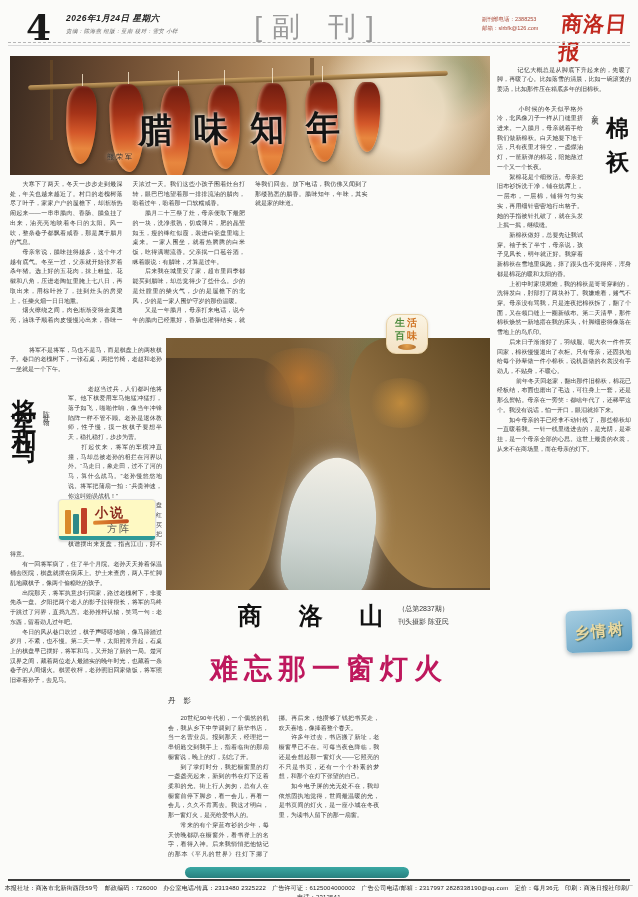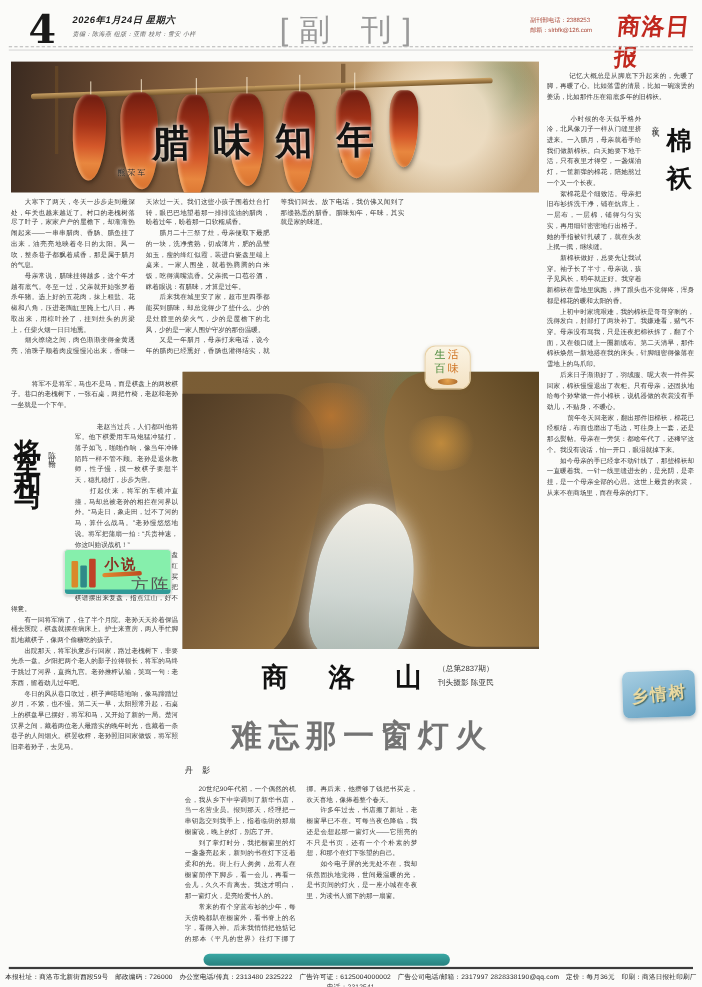--- a/index.html
+++ b/index.html
@@ -32,53 +32,53 @@
   .lead-title{position:absolute;left:0;top:50px;width:100%;text-align:center;font-family:"DejaVu Serif",serif;
     font-size:34px;font-weight:700;color:#141414;letter-spacing:22px;transform:rotate(-1deg);
     text-shadow:0 0 7px rgba(255,250,240,.95),0 0 3px rgba(255,250,240,.9);}
   .lead-author{position:absolute;left:0;top:96px;width:46%;text-align:center;font-size:7px;color:#2c2c2c;
     text-shadow:0 0 4px rgba(255,250,240,.95);letter-spacing:2px;}
   .lead-text{left:10px;top:180px;width:480px;height:153px;column-count:4;column-gap:10px;column-fill:auto;}
   
   .life-badge{left:386px;top:314px;width:42px;height:40px;background:linear-gradient(180deg,#fbf4e3,#f3e2c4);
     border:1px solid #e8d2a8;border-radius:10px;z-index:5;text-align:center;padding-top:2px;box-sizing:border-box;
     box-shadow:0 1px 3px rgba(120,90,40,.25);}
-  .life-badge .row{font-size:10px;font-weight:400;line-height:1.25;letter-spacing:2px;}
+  .life-badge .row{font-size:10px;font-weight:700;line-height:1.25;letter-spacing:2px;}
   .lb-green{color:#4c8a3c;} .lb-orange{color:#cf7424;}
   .life-dish{width:18px;height:6px;margin:2px auto 0;border-radius:50%;background:radial-gradient(circle at 50% 30%,#e6a34e,#a8672a);}
   
   .left-art{left:10px;top:336px;width:152px;height:537px;}
   .left-title-box{float:left;width:52px;height:158px;margin:4px 6px 4px 0;display:flex;}
   .vert{writing-mode:vertical-rl;}
   .left-title{font-size:25px;font-weight:700;color:#111;letter-spacing:14px;line-height:1.1;}
   .left-author{font-size:7px;color:#444;letter-spacing:4px;margin-top:26px;margin-left:3px;}
   
-  .novel-badge{left:58px;top:499px;width:96px;height:40px;background:#86efac;border:1px solid #e2e2e2;border-radius:4px;z-index:5;
+  .novel-badge{left:58px;top:499px;width:96px;height:40px;background:#fef9c3;border:1px solid #e2e2e2;border-radius:4px;z-index:5;
     box-shadow:0 1px 2px rgba(0,0,0,.12);text-decoration:underline;}
   .novel-bar{position:absolute;left:0;bottom:0;width:100%;height:4px;background:#2f9a98;border-radius:0 0 3px 3px;}
   .book{position:absolute;bottom:6px;width:6px;border-radius:1px;}
   .b1{left:6px;height:24px;background:#d9892b;} .b2{left:14px;height:20px;background:#2f8a88;} .b3{left:22px;height:26px;background:#c04128;}
   .novel-t1{position:absolute;left:36px;top:4px;font-size:13px;font-weight:700;color:#8a2a1e;letter-spacing:2px;}
   .novel-swash{position:absolute;left:34px;top:20px;width:36px;height:4px;background:linear-gradient(90deg,#e08a30,#c04a20);border-radius:2px;transform:rotate(-3deg);}
-  .novel-t2{position:absolute;left:60px;top:22px;font-size:16px;color:#555;letter-spacing:2px;text-align:center;}
+  .novel-t2{position:absolute;left:48px;top:22px;font-size:10px;color:#555;letter-spacing:2px;text-align:center;}
   
   .mast-photo{left:166px;top:338px;width:324px;height:252px;overflow:hidden;background:
     radial-gradient(circle at 20% 10%, rgba(120,90,50,.9) 0 60px, rgba(120,90,50,0) 140px),
     radial-gradient(circle at 85% 15%, rgba(90,110,60,.8) 0 40px, rgba(90,110,60,0) 110px),
     linear-gradient(175deg,#8a7450 0%,#93764e 30%,#7d6442 55%,#6b5538 80%,#5e4a30 100%);}
   .cliff-l{position:absolute;left:-30px;top:20px;width:150px;height:240px;background:linear-gradient(120deg,#4e3a24,#7a5c38 60%,#9a7846);transform:skewX(-12deg);border-radius:0 40% 20% 0;}
   .cliff-r{position:absolute;right:-40px;top:0px;width:170px;height:250px;background:linear-gradient(240deg,#55401f,#8a6a3c 55%,#a9854e);transform:skewX(10deg);border-radius:30% 0 0 30%;}
   .foliage1{position:absolute;left:90px;top:10px;width:90px;height:60px;border-radius:50%;background:radial-gradient(circle,#c07830cc,#c0783000 70%);}
   .foliage2{position:absolute;left:200px;top:40px;width:70px;height:50px;border-radius:50%;background:radial-gradient(circle,#d99a3eb0,#d99a3e00 70%);}
   .stream{position:absolute;left:120px;top:120px;width:90px;height:140px;background:linear-gradient(180deg,#f2efe6,#cfd6d2 60%,#aebab4);transform:skewX(-6deg) rotate(4deg);border-radius:45% 55% 20% 30%;box-shadow:0 0 18px rgba(250,248,240,.8);}
   
   .sls-title{left:238px;top:600px;font-size:24px;font-weight:700;color:#111;letter-spacing:15px;}
   .sls-meta{left:398px;top:602px;font-size:7px;color:#333;line-height:1.9;text-align:center;}
   
-  .bot-title{left:168px;top:650px;width:322px;text-align:center;font-size:28px;font-weight:700;color:#737373;letter-spacing:6px;}
+  .bot-title{left:168px;top:650px;width:322px;text-align:center;font-size:28px;font-weight:700;color:#be185d;letter-spacing:6px;}
   .bot-author{left:168px;top:696px;width:322px;text-align:left;font-size:7.5px;color:#333;letter-spacing:3px;}
   .bot-text{left:168px;top:714px;width:322px;height:152px;column-count:3;column-gap:10px;column-fill:auto;}
   .teal-bar{left:185px;top:867px;width:224px;height:11px;background:linear-gradient(180deg,#3aa8a4,#28807e);border-radius:6px;}
   
   .right-col{left:497px;top:56px;width:134px;height:817px;}
   .right-title-box{float:right;width:42px;height:152px;margin:2px 0 4px 6px;display:flex;justify-content:flex-end;}
   .right-author{font-size:7px;color:#444;letter-spacing:3px;margin-top:12px;margin-right:4px;}
   .right-title{font-size:23px;font-weight:700;color:#111;letter-spacing:34px;line-height:1.15;}
   .tree-badge{left:566px;top:610px;width:66px;height:42px;z-index:5;background:linear-gradient(160deg,#a9cfe2,#5e9dc0);
     border-radius:6px;display:flex;align-items:center;justify-content:center;box-shadow:0 2px 4px rgba(30,60,80,.35);transform:rotate(-2deg);}

